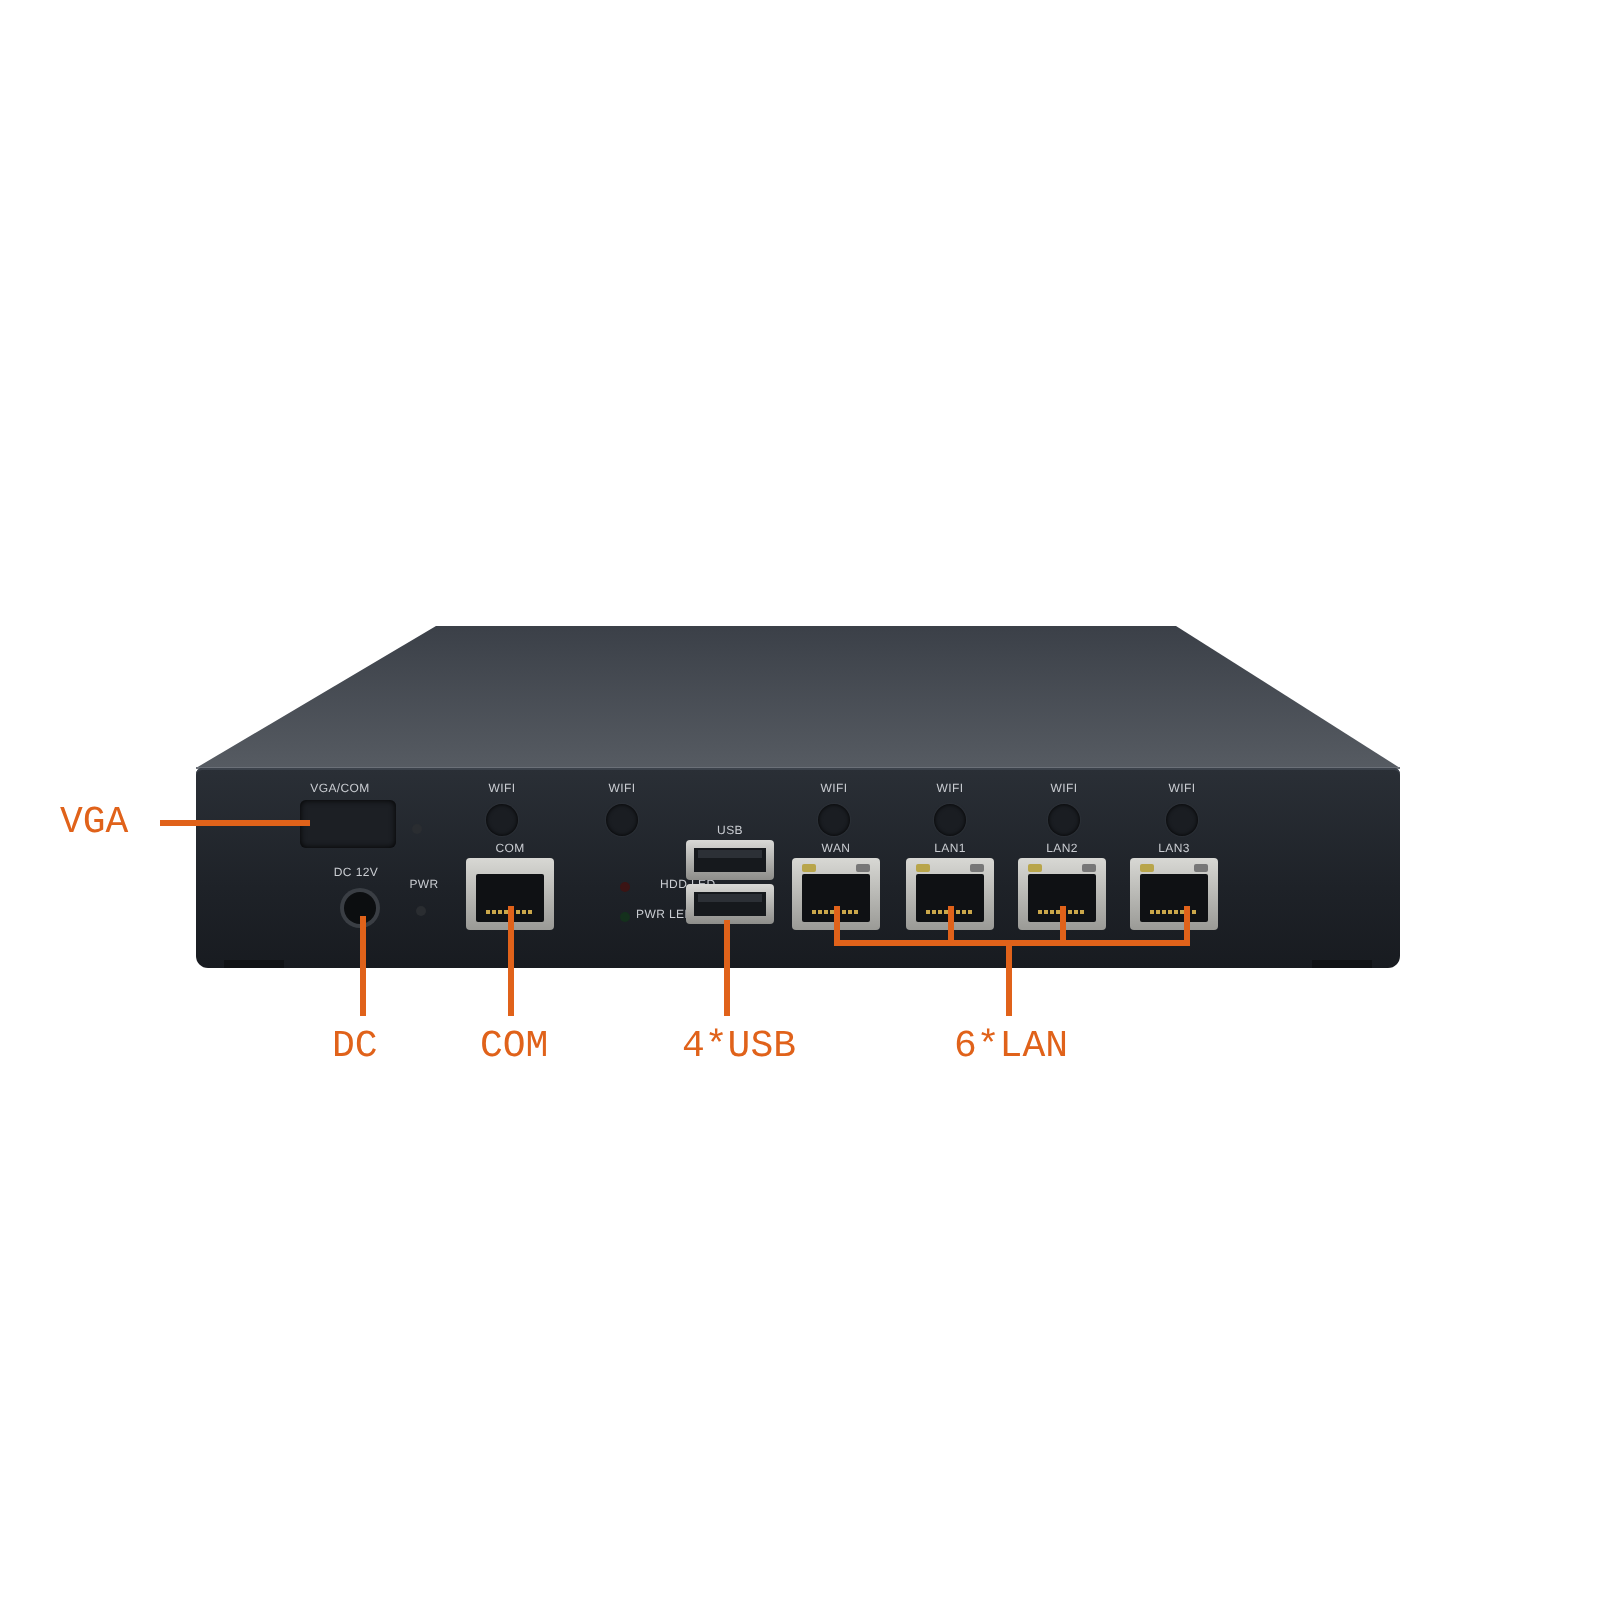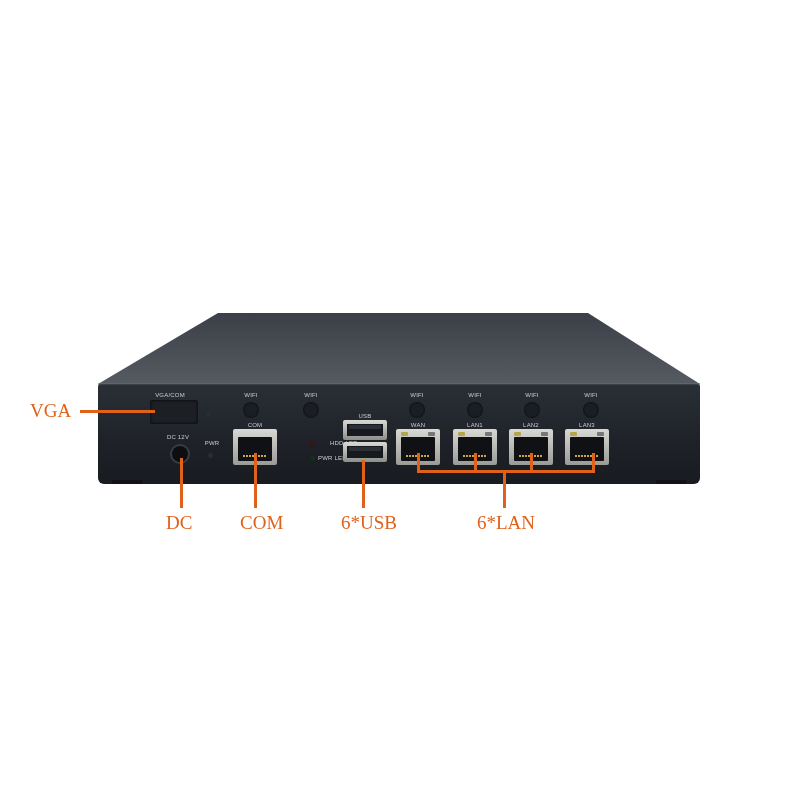--- a/index.html
+++ b/index.html
@@ -12,21 +12,21 @@
   .wifi { position:absolute; width:16px; height:16px; border-radius:50%; background:#1a1d22; box-shadow:inset 0 0 2px #000, 0 0 1px #3a3f46; transform:translateX(-50%); }
   .rj45 { position:absolute; width:44px; height:36px; background:linear-gradient(#d8d8d4,#9a9a96); border-radius:2px; }
   .rj45 .hole { position:absolute; left:5px; top:8px; width:34px; height:24px; background:#0f1114; border-radius:1px; }
   .rj45 .pins { position:absolute; left:10px; top:26px; width:24px; height:2px; background:repeating-linear-gradient(90deg,#caa74a 0 2px,transparent 2px 3px); }
   .rj45 .led { position:absolute; top:3px; width:7px; height:4px; border-radius:1px; }
   .usb { position:absolute; left:343px; width:44px; height:20px; background:linear-gradient(#d9d9d6,#8d8d8a); border-radius:2px; }
   .usb .slot { position:absolute; left:4px; top:4px; width:36px; height:12px; background:#16191d; }
   .usb .tongue { position:absolute; left:6px; top:5px; width:32px; height:4px; background:#2c3036; }
   .led-dot { position:absolute; width:5px; height:5px; border-radius:50%; }
   .callout { position:absolute; background:#e0621a; }
-  .label { position:absolute; color:#e0621a; font-family:Liberation Serif, serif; font-size:19px; white-space:nowrap; }
+  .label { position:absolute; color:#e0621a; font-family:Liberation Mono, monospace; font-size:19px; white-space:nowrap; }
 </style>
 </head>
 <body>
 
 <svg class="top-face" viewBox="0 0 800 800">
   <defs>
     <linearGradient id="topg" x1="0" y1="0" x2="0" y2="1">
       <stop offset="0" stop-color="#3b4048"></stop>
       <stop offset="1" stop-color="#565b62"></stop>
     </linearGradient>
@@ -118,14 +118,14 @@
 <div class="callout" style="left:417px;top:453px;width:3px;height:20px"></div>
 <div class="callout" style="left:474px;top:453px;width:3px;height:20px"></div>
 <div class="callout" style="left:530px;top:453px;width:3px;height:20px"></div>
 <div class="callout" style="left:592px;top:453px;width:3px;height:20px"></div>
 <div class="callout" style="left:417px;top:470px;width:178px;height:3px"></div>
 <div class="callout" style="left:503px;top:470px;width:3px;height:38px"></div>
 
 <div class="label" style="left:30px;top:400px">VGA</div>
 <div class="label" style="left:166px;top:512px">DC</div>
 <div class="label" style="left:240px;top:512px">COM</div>
-<div class="label" style="left:341px;top:512px">6*USB</div>
+<div class="label" style="left:341px;top:512px">4*USB</div>
 <div class="label" style="left:477px;top:512px">6*LAN</div>
 
 </body></html>

